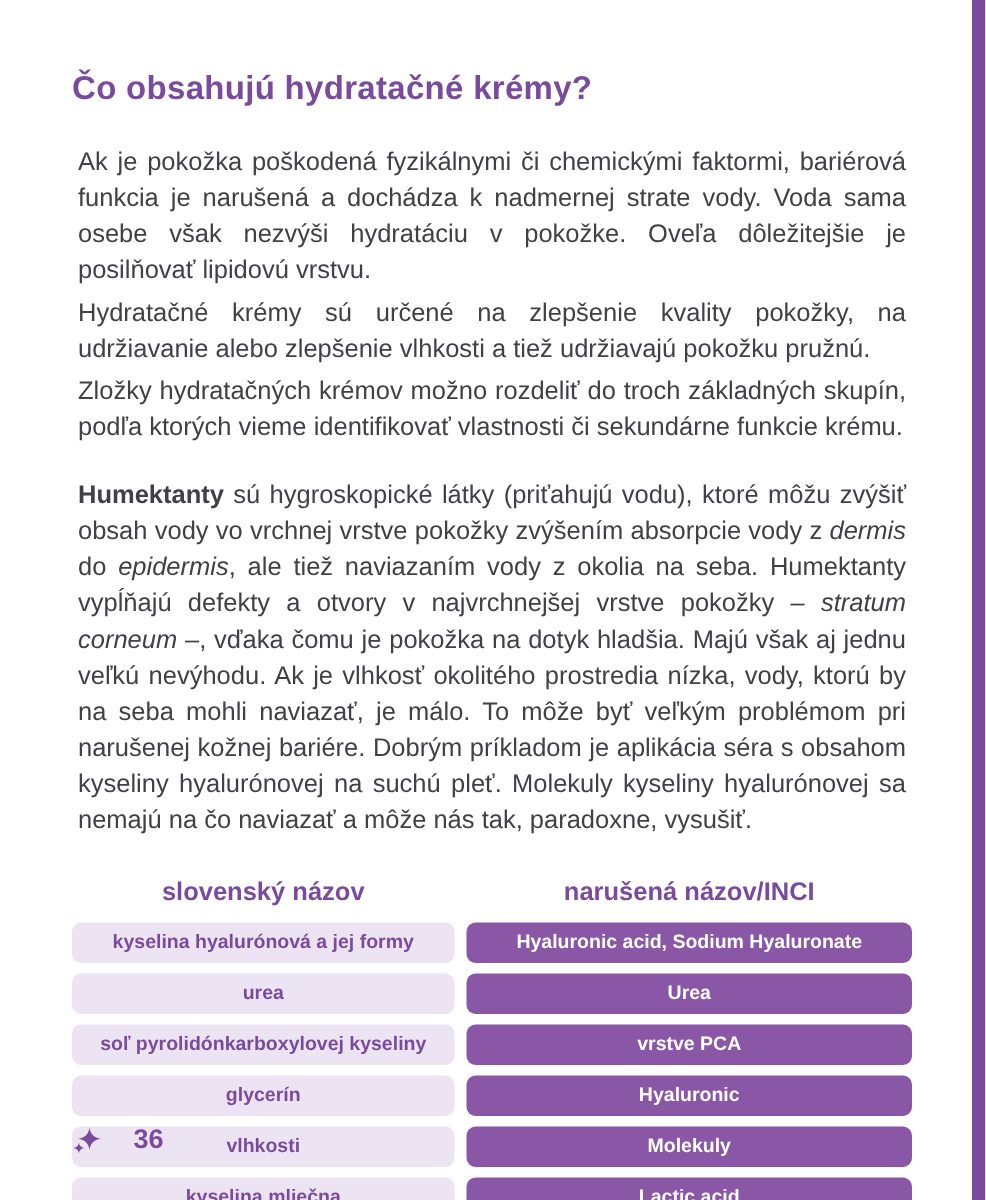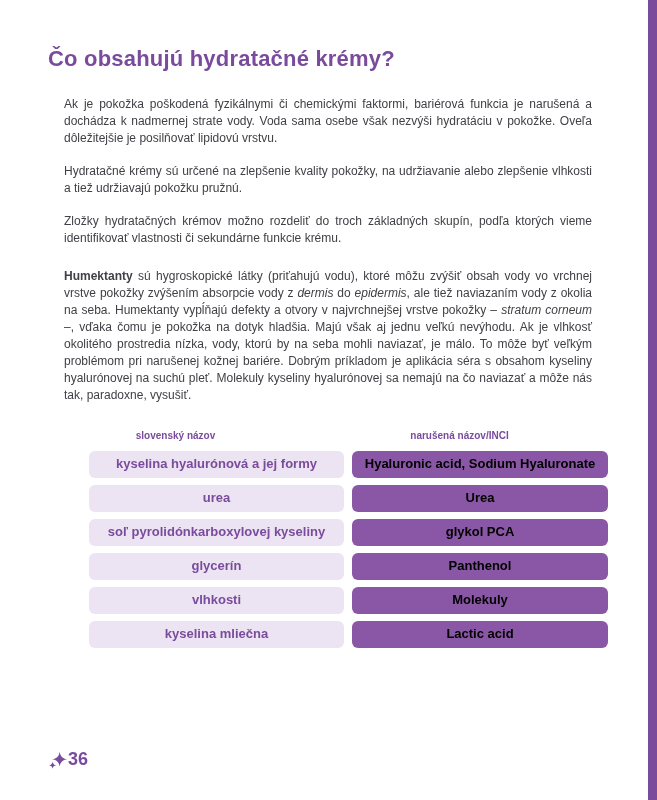--- a/index.html
+++ b/index.html
@@ -28,74 +28,73 @@
     height:800px;
   }
   h1.title{
     color:var(--accent);
     font-size:22px;
     font-weight:bold;
     letter-spacing:.2px;
     margin:18px 0 24px 0;
   }
   p.body{
-    font-size:12px;
+    font-size:17px;
     color:var(--body-text);
     line-height:1.42;
     text-align:justify;
-    margin:16px;
+    margin:4px;
   }
   p.humekt{margin-top:21px;}
   .b{font-weight:bold;}
   .i{font-style:italic;}
   .ing-table{margin-top:26px;}
   .thead{
     display:flex;
     gap:8px;
     margin-bottom:10px;
   }
   .th{
     color:var(--accent);
     font-weight:bold;
-    font-size:10px;
+    font-size:17px;
     text-align:center;
   }
   .th.sk{flex:0 0 255px;}
   .th.en{flex:1;}
   .trow{
     display:flex;
     gap:8px;
     margin-bottom:7px;
-    margin-left:41px;
   }
   .cell{
     border-radius:6px;
     font-weight:bold;
     font-size:13px;
     text-align:center;
     padding:6px 6px;
     line-height:1.15;
   }
   .cell.sk{
     flex:0 0 255px;
     background:var(--table-light);
     color:var(--accent);
   }
   .cell.en{
     flex:1;
     background:var(--table-fill);
-    color:#000000;
+    color:#ffffff;
   }
   .footer{
     position:absolute;
     left:48px;
     bottom:30px;
     display:flex;
     align-items:center;
-    gap:0;
+    gap:21px;
   }
   .sparkle{display:inline-flex;}
   .sparkle svg{display:block;}
   .pagenum{
     color:var(--accent);
     font-weight:bold;
     font-size:18px;
   }
 </style>
 </head>
@@ -124,25 +123,25 @@
     <div class="trow">
       <div class="cell sk">kyselina hyalurónová a jej formy</div>
       <div class="cell en">Hyaluronic acid, Sodium Hyaluronate</div>
     </div>
     <div class="trow">
       <div class="cell sk">urea</div>
       <div class="cell en">Urea</div>
     </div>
     <div class="trow">
       <div class="cell sk">soľ pyrolidónkarboxylovej kyseliny</div>
-      <div class="cell en">glykol PCA</div>
+      <div class="cell en">vrstve PCA</div>
     </div>
     <div class="trow">
       <div class="cell sk">glycerín</div>
-      <div class="cell en">Panthenol</div>
+      <div class="cell en">Hyaluronic</div>
     </div>
     <div class="trow">
       <div class="cell sk">vlhkosti</div>
       <div class="cell en">Molekuly</div>
     </div>
     <div class="trow">
       <div class="cell sk">kyselina mliečna</div>
       <div class="cell en">Lactic acid</div>
     </div>
   </div>

